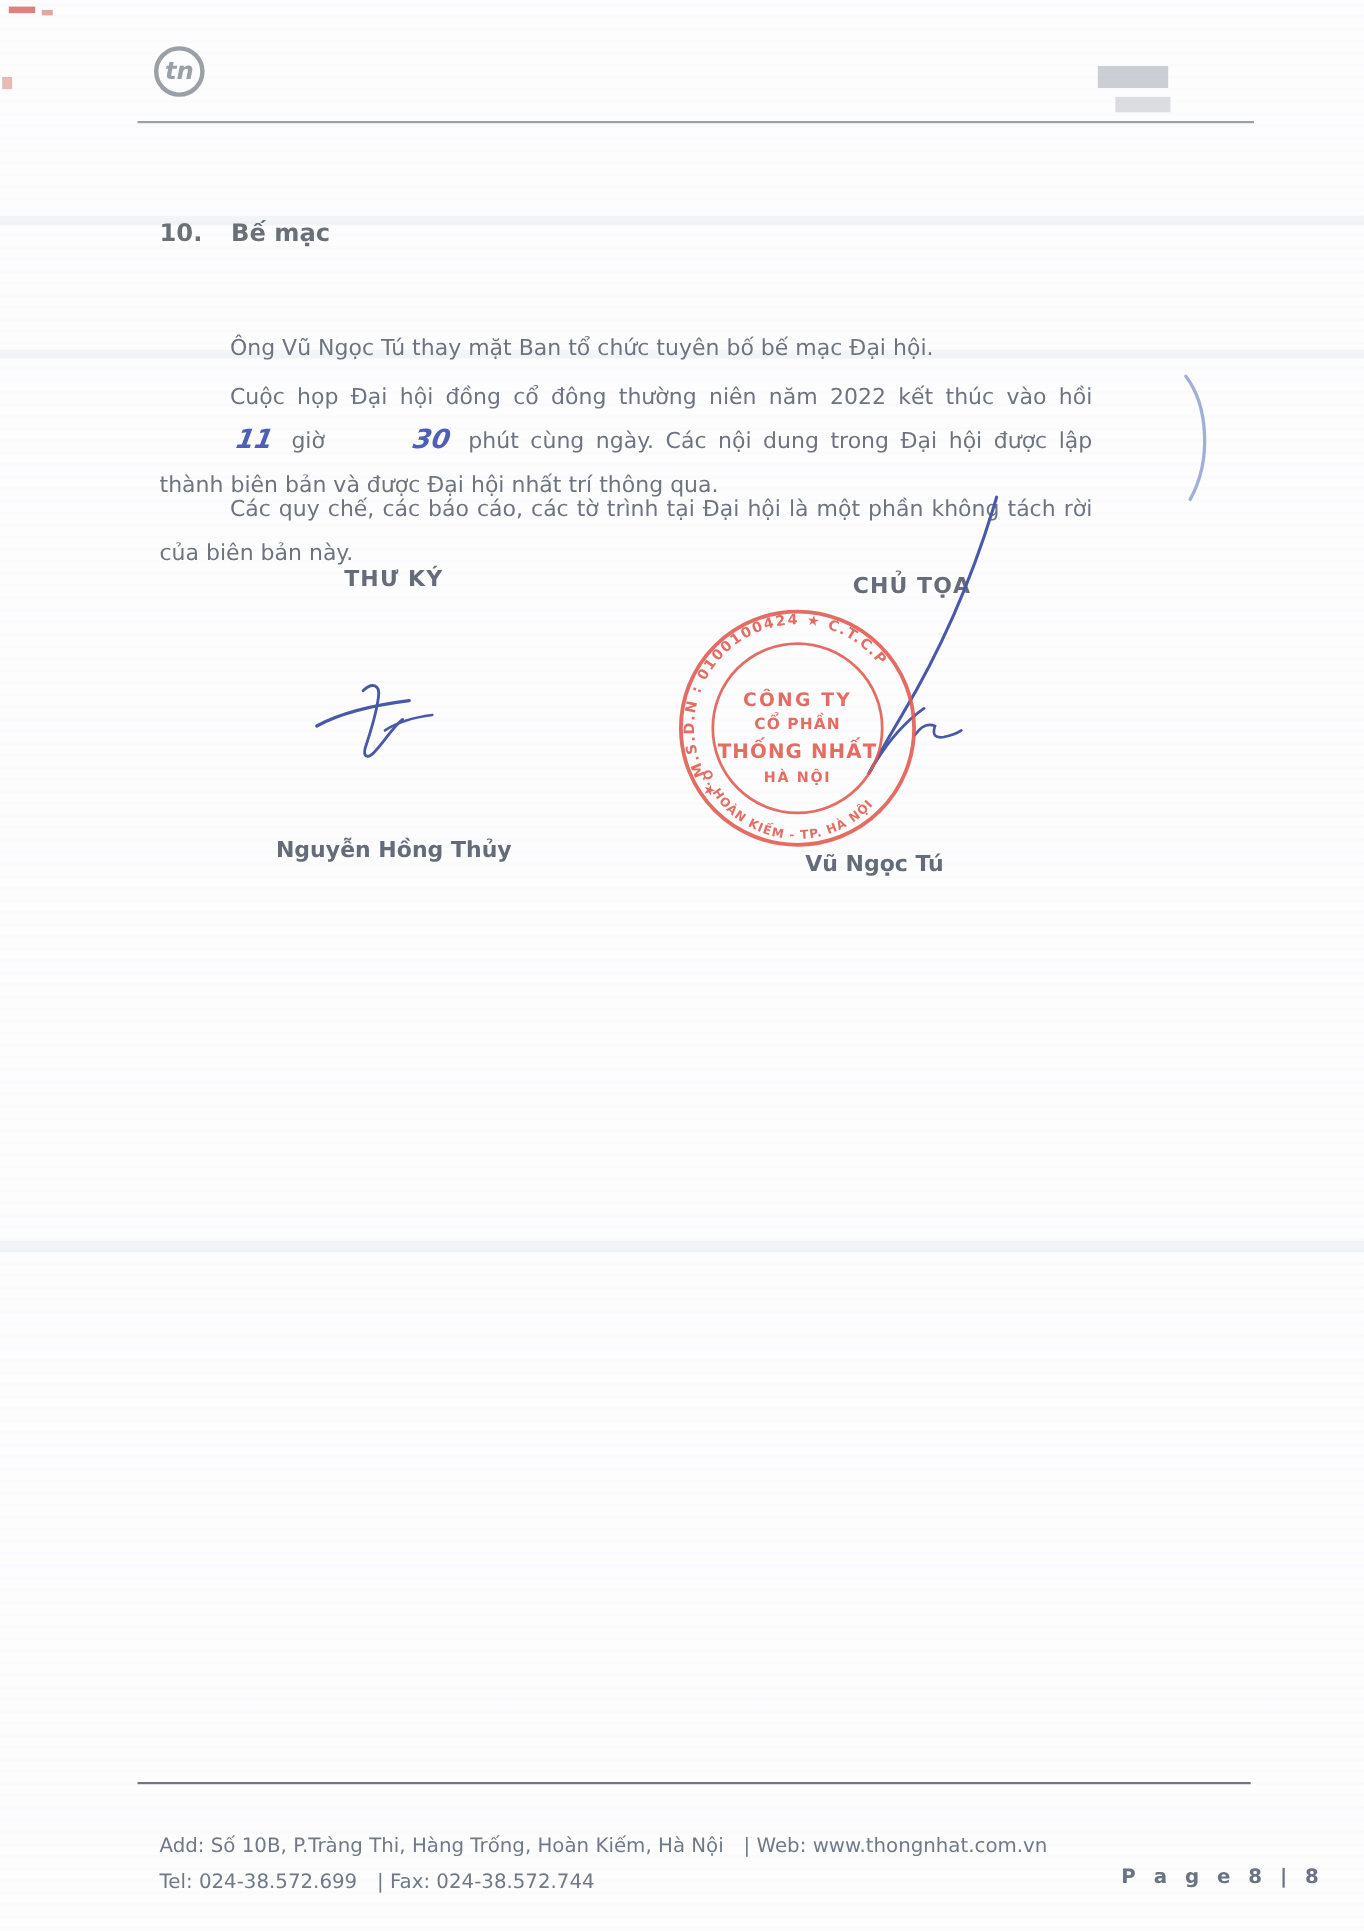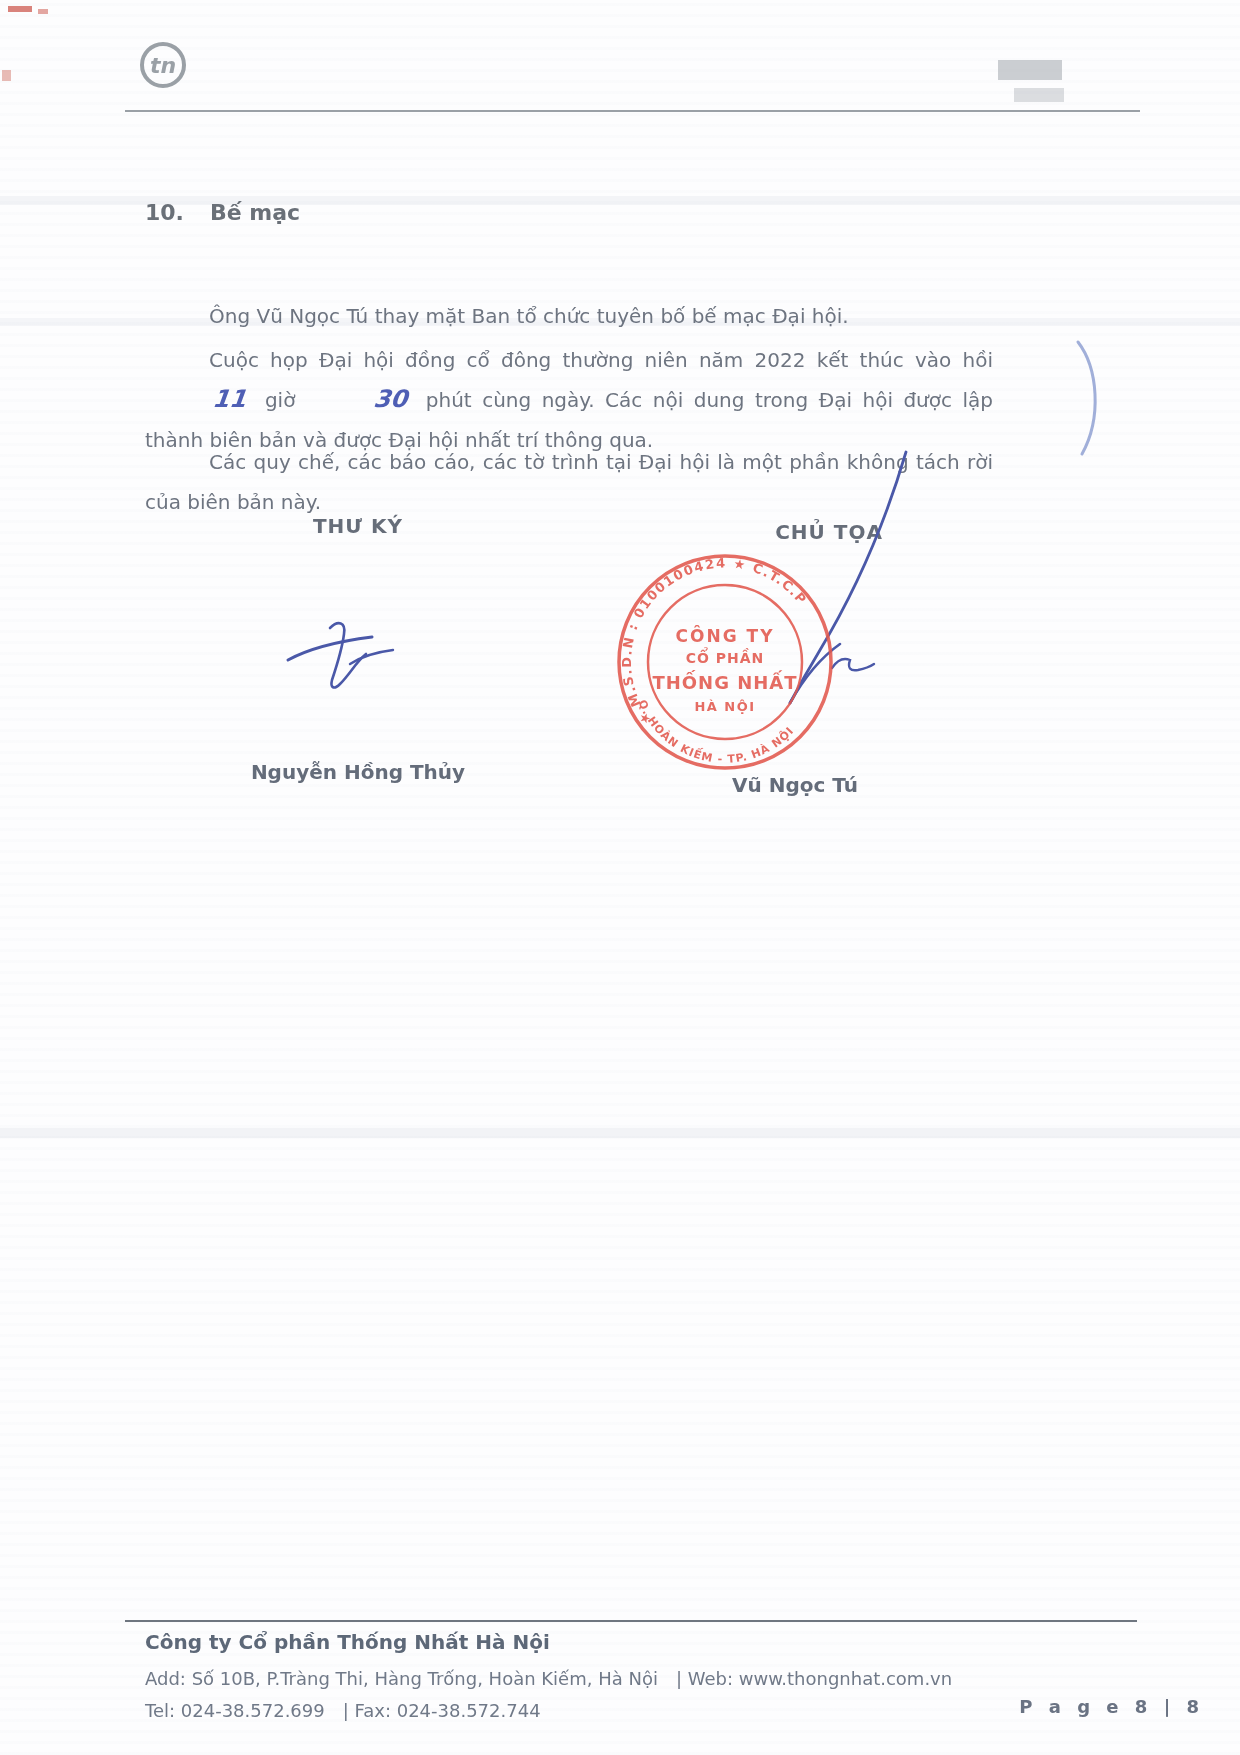--- a/index.html
+++ b/index.html
@@ -135,18 +135,17 @@
     <text x="117" y="97" text-anchor="middle" font-size="17" font-weight="bold" letter-spacing="2">CÔNG TY</text>
     <text x="117" y="118" text-anchor="middle" font-size="14" font-weight="bold" letter-spacing="1">CỔ PHẦN</text>
     <text x="117" y="144" text-anchor="middle" font-size="18" font-weight="bold" letter-spacing="1">THỐNG NHẤT</text>
     <text x="117" y="166" text-anchor="middle" font-size="13" font-weight="bold" letter-spacing="1.5">HÀ NỘI</text>
   </svg>
 
   <div class="sig-name name-left">Nguyễn Hồng Thủy</div>
   <div class="sig-name name-right">Vũ Ngọc Tú</div>
 
   <div class="footer-rule"></div>
-  <div class="footer-company">Công ty Cổ phần Thống Nhất Hà Nội</div>
   <div class="footer-line f-addr"><span>Add: Số 10B, P.Tràng Thi, Hàng Trống, Hoàn Kiếm, Hà Nội</span><span class="footer-sep">| Web: www.thongnhat.com.vn</span></div>
   <div class="footer-line f-tel"><span>Tel: 024-38.572.699</span><span class="footer-sep">| Fax: 024-38.572.744</span></div>
   <div class="page-num">P a g e 8 | 8</div>
 
 </div>
 
 </body></html>

